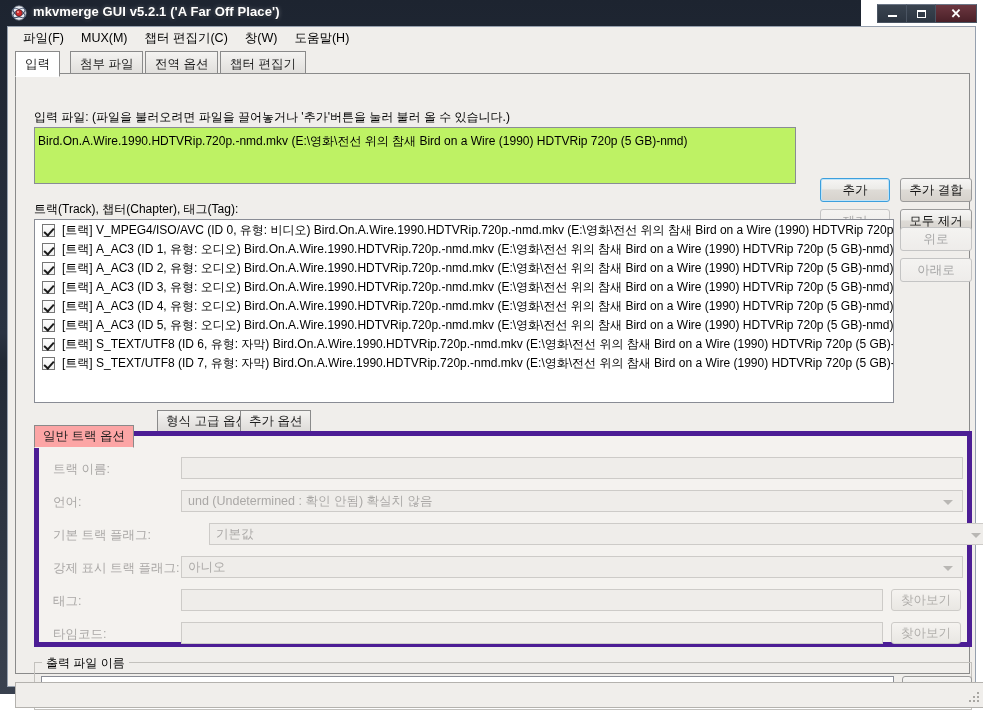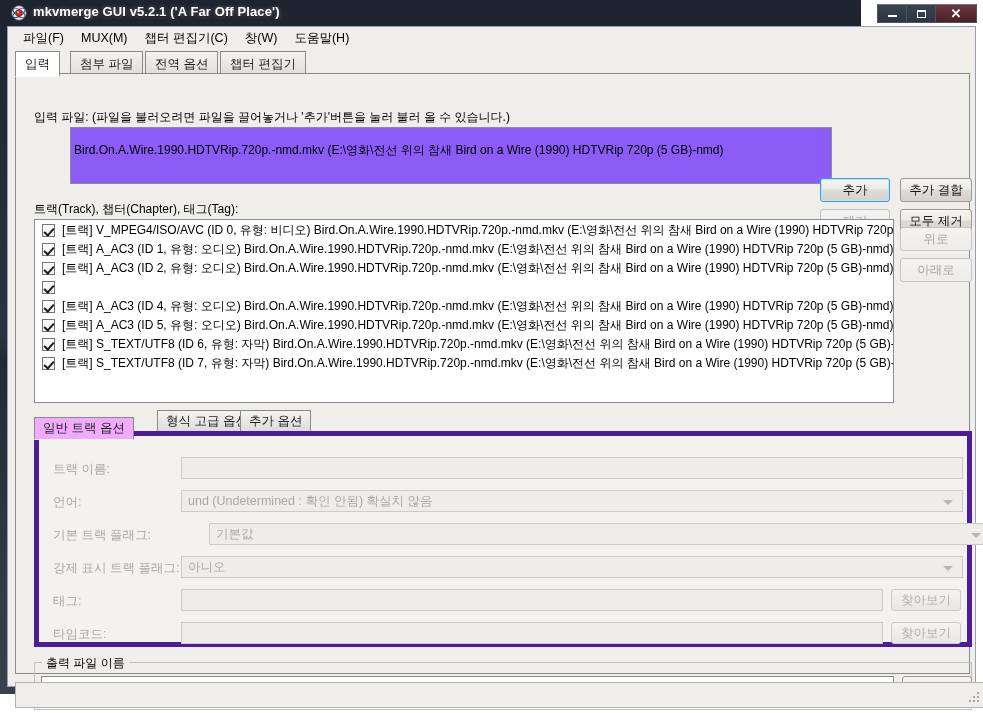--- a/index.html
+++ b/index.html
@@ -151,26 +151,25 @@
     background: transparent;
     white-space: nowrap;
   }
 
   
   #infile-label { left: 18px; top: 35px; }
   #infile-box {
     position: absolute;
     left: 18px; top: 53px;
     width: 762px; height: 57px;
-    background: #8b5cf6;
+    background: #bef264;
     border: 1px solid #898c95;
     box-sizing: border-box;
     overflow: hidden;
-    padding: 14px 3px;
-    margin-left: 36px;
+    padding: 5px 3px;
   }
   #infile-text {
     font-size: 12px;
     white-space: nowrap;
     line-height: 17px;
   }
 
   
   .btn {
     position: absolute;
@@ -257,22 +256,22 @@
     display: flex; align-items: center; justify-content: center;
     padding: 0 8px;
     border: 1px solid #8a8a8a;
     border-bottom: none;
     background: linear-gradient(to bottom, #f4f3f1 0%, #dedcd9 100%);
     color: #1b1b1b;
     white-space: nowrap;
     cursor: default;
   }
   .otab.selected {
-    background: #f0abfc;
-    top: 8px;
+    background: #fca5a5;
+    top: 16px;
     height: 23px;
     z-index: 5;
     border-bottom: 1px solid #f4f2ef;
   }
   #opt-pane {
     position: absolute;
     left: 18px; top: 357px;
     width: 938px; height: 216px;
     border: 5px solid #4c1d95;
     background: #f4f2ef;
@@ -437,20 +436,21 @@
         <div class="track-row">
           <span class="cbox"></span>
           <span class="track-text">[트랙] A_AC3 (ID 1, 유형: 오디오) Bird.On.A.Wire.1990.HDTVRip.720p.-nmd.mkv (E:\영화\전선 위의 참새 Bird on a Wire (1990) HDTVRip 720p (5 GB)-nmd)</span>
         </div>
         <div class="track-row">
           <span class="cbox"></span>
           <span class="track-text">[트랙] A_AC3 (ID 2, 유형: 오디오) Bird.On.A.Wire.1990.HDTVRip.720p.-nmd.mkv (E:\영화\전선 위의 참새 Bird on a Wire (1990) HDTVRip 720p (5 GB)-nmd)</span>
         </div>
         <div class="track-row">
           <span class="cbox"></span>
+          <span class="track-text">[트랙] A_AC3 (ID 3, 유형: 오디오) Bird.On.A.Wire.1990.HDTVRip.720p.-nmd.mkv (E:\영화\전선 위의 참새 Bird on a Wire (1990) HDTVRip 720p (5 GB)-nmd)</span>
         </div>
         <div class="track-row">
           <span class="cbox"></span>
           <span class="track-text">[트랙] A_AC3 (ID 4, 유형: 오디오) Bird.On.A.Wire.1990.HDTVRip.720p.-nmd.mkv (E:\영화\전선 위의 참새 Bird on a Wire (1990) HDTVRip 720p (5 GB)-nmd)</span>
         </div>
         <div class="track-row">
           <span class="cbox"></span>
           <span class="track-text">[트랙] A_AC3 (ID 5, 유형: 오디오) Bird.On.A.Wire.1990.HDTVRip.720p.-nmd.mkv (E:\영화\전선 위의 참새 Bird on a Wire (1990) HDTVRip 720p (5 GB)-nmd)</span>
         </div>
         <div class="track-row">

